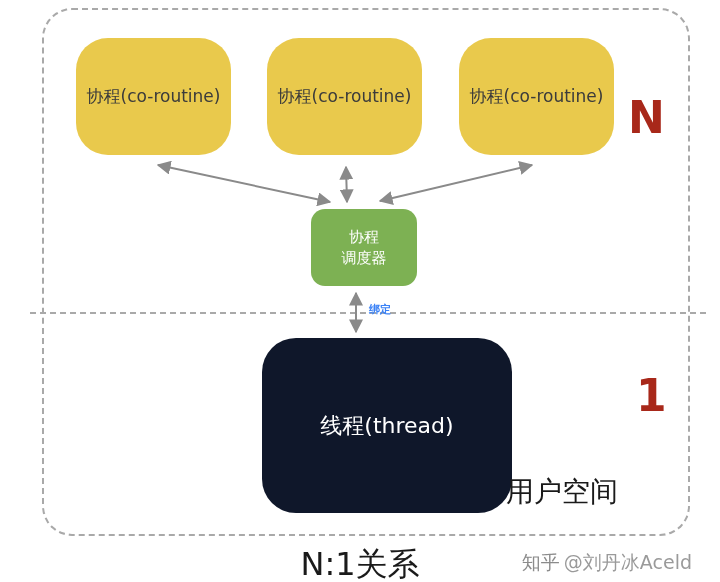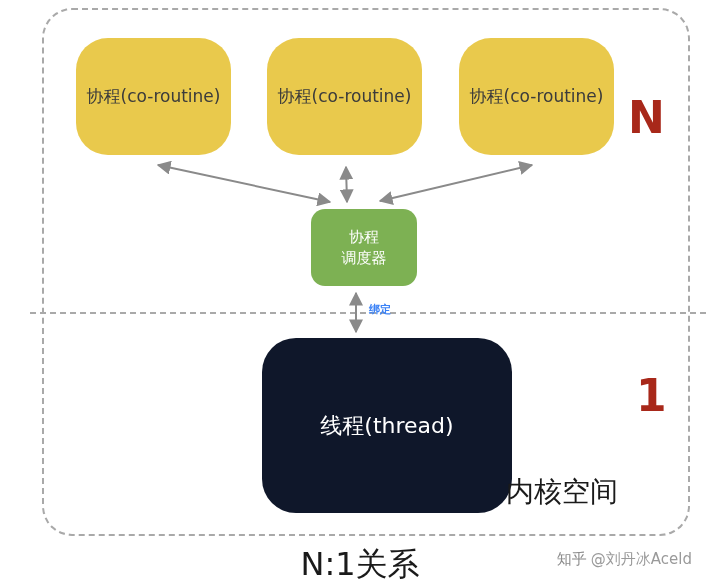--- a/index.html
+++ b/index.html
@@ -73,21 +73,21 @@
 
   svg.arrows { position: absolute; left: 0; top: 0; pointer-events: none; }
 
   .caption {
     position: absolute; left: 0; top: 543px; width: 720px;
     text-align: center;
     font-size: 32px; color: #1a1a1a;
   }
   .watermark {
     position: absolute; right: 28px; top: 550px;
-    font-size: 15px; color: #9a9a9a; white-space: nowrap;
+    font-size: 19px; color: #9a9a9a; white-space: nowrap;
   }
   .watermark .brand { color: #8b8b8b; margin-right: 4px; }
 </style>
 </head>
 <body>
 
 <div class="stage">
 
   <div class="outer-border"></div>
   <div class="divider"></div>
@@ -123,21 +123,21 @@
 
 
   <div class="bind-label">绑定</div>
 
   <div class="thread">
     <span>线程(thread)</span>
   </div>
 
   <div class="big-red one-label">1</div>
 
-  <div class="space-label kernel-space">内核空间</div>
+  <div class="space-label kernel-space">用户空间</div>
 
 </div>
 
 <div class="caption">N:1关系</div>
 
 <div class="watermark">
   <span class="brand">知乎</span><span>@刘丹冰Aceld</span>
 </div>
 
 </body></html>

